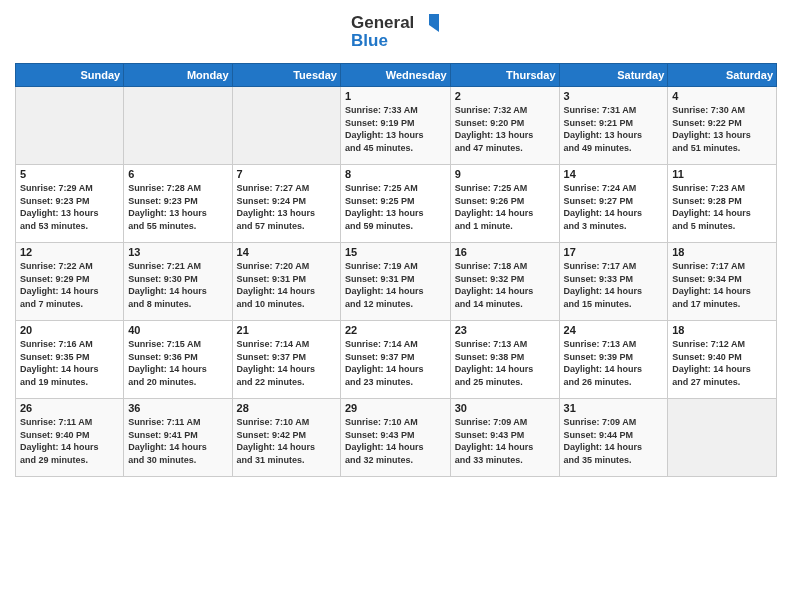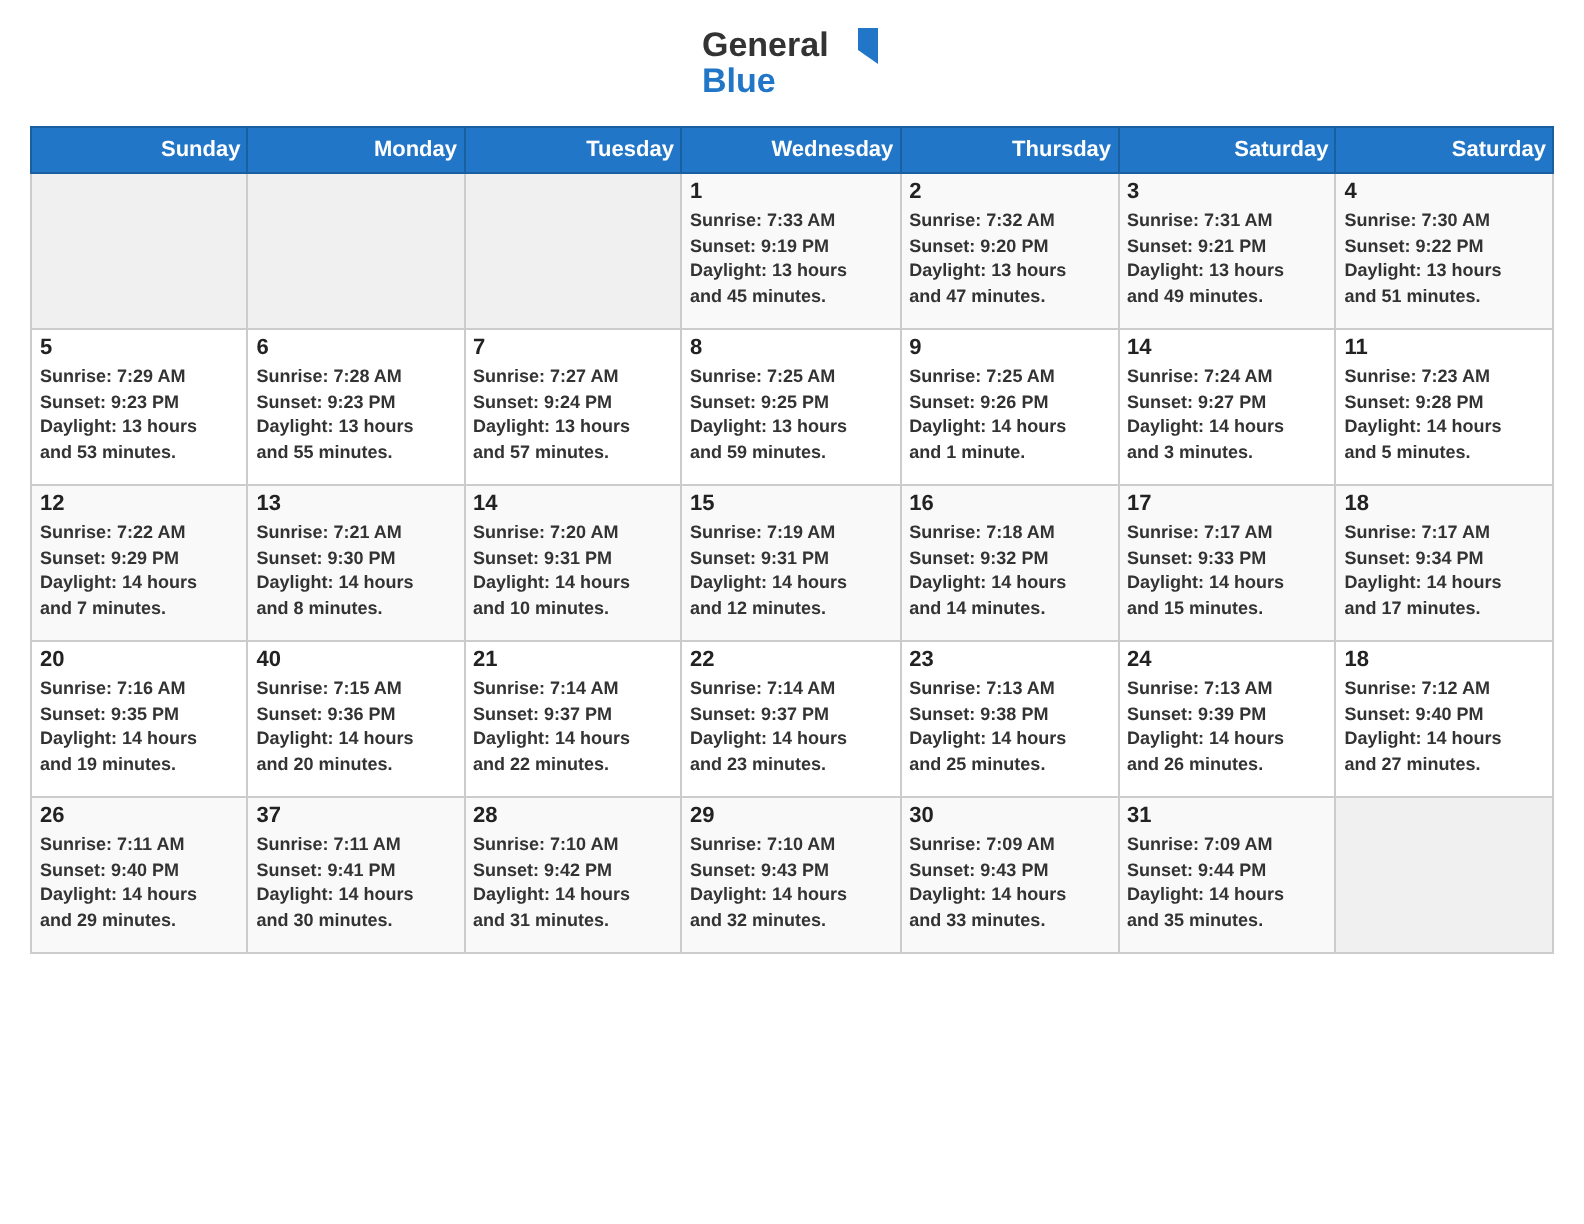--- a/index.html
+++ b/index.html
@@ -219,21 +219,21 @@
             <div class="day-number">18</div>
             <div class="day-info">Sunrise: 7:12 AM<br>Sunset: 9:40 PM<br>Daylight: 14 hours<br>and 27 minutes.</div>
           </td>
         </tr>
         <tr>
           <td>
             <div class="day-number">26</div>
             <div class="day-info">Sunrise: 7:11 AM<br>Sunset: 9:40 PM<br>Daylight: 14 hours<br>and 29 minutes.</div>
           </td>
           <td>
-            <div class="day-number">37</div>
+            <div class="day-number">36</div>
             <div class="day-info">Sunrise: 7:11 AM<br>Sunset: 9:41 PM<br>Daylight: 14 hours<br>and 30 minutes.</div>
           </td>
           <td>
             <div class="day-number">28</div>
             <div class="day-info">Sunrise: 7:10 AM<br>Sunset: 9:42 PM<br>Daylight: 14 hours<br>and 31 minutes.</div>
           </td>
           <td>
             <div class="day-number">29</div>
             <div class="day-info">Sunrise: 7:10 AM<br>Sunset: 9:43 PM<br>Daylight: 14 hours<br>and 32 minutes.</div>
           </td>

